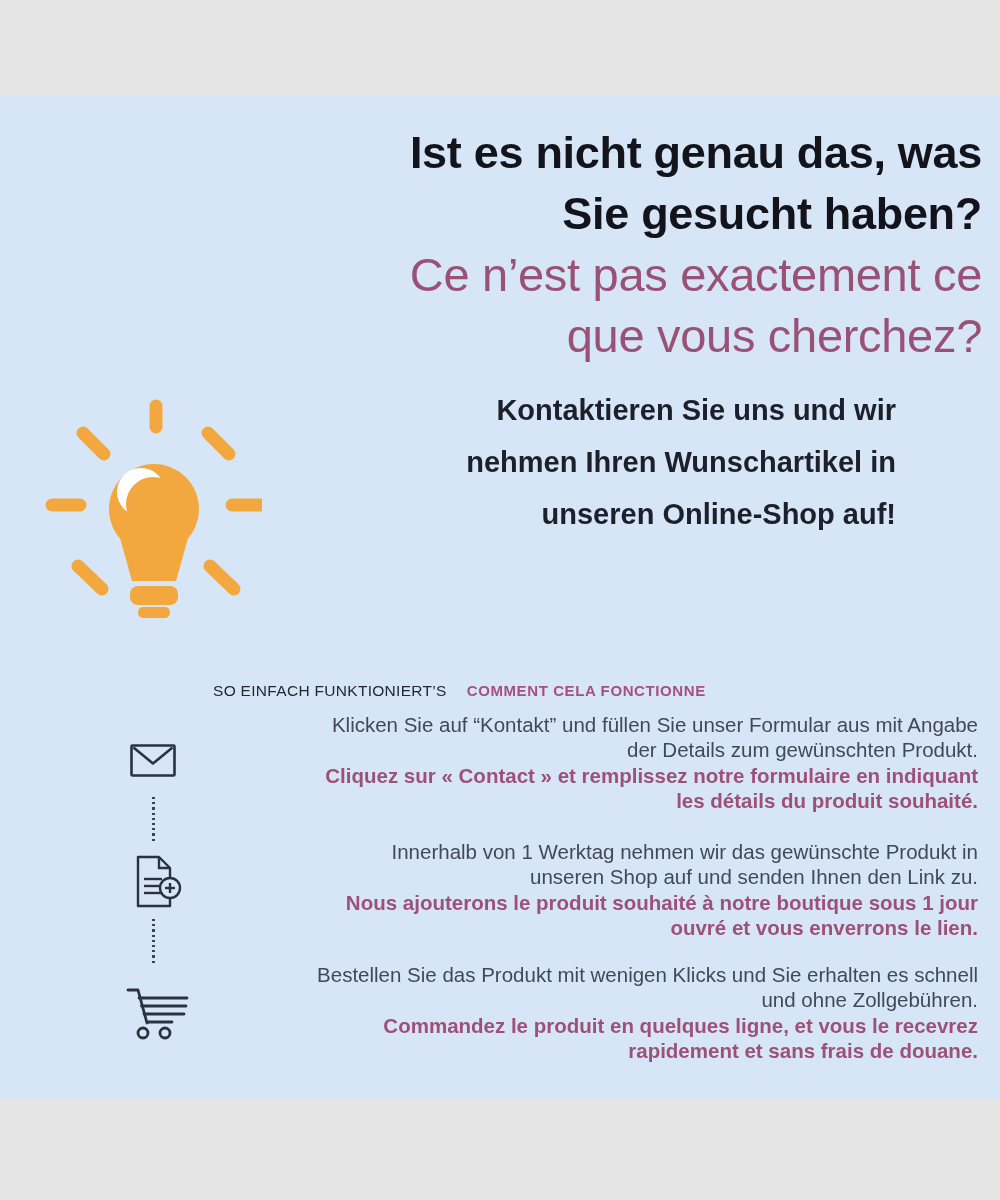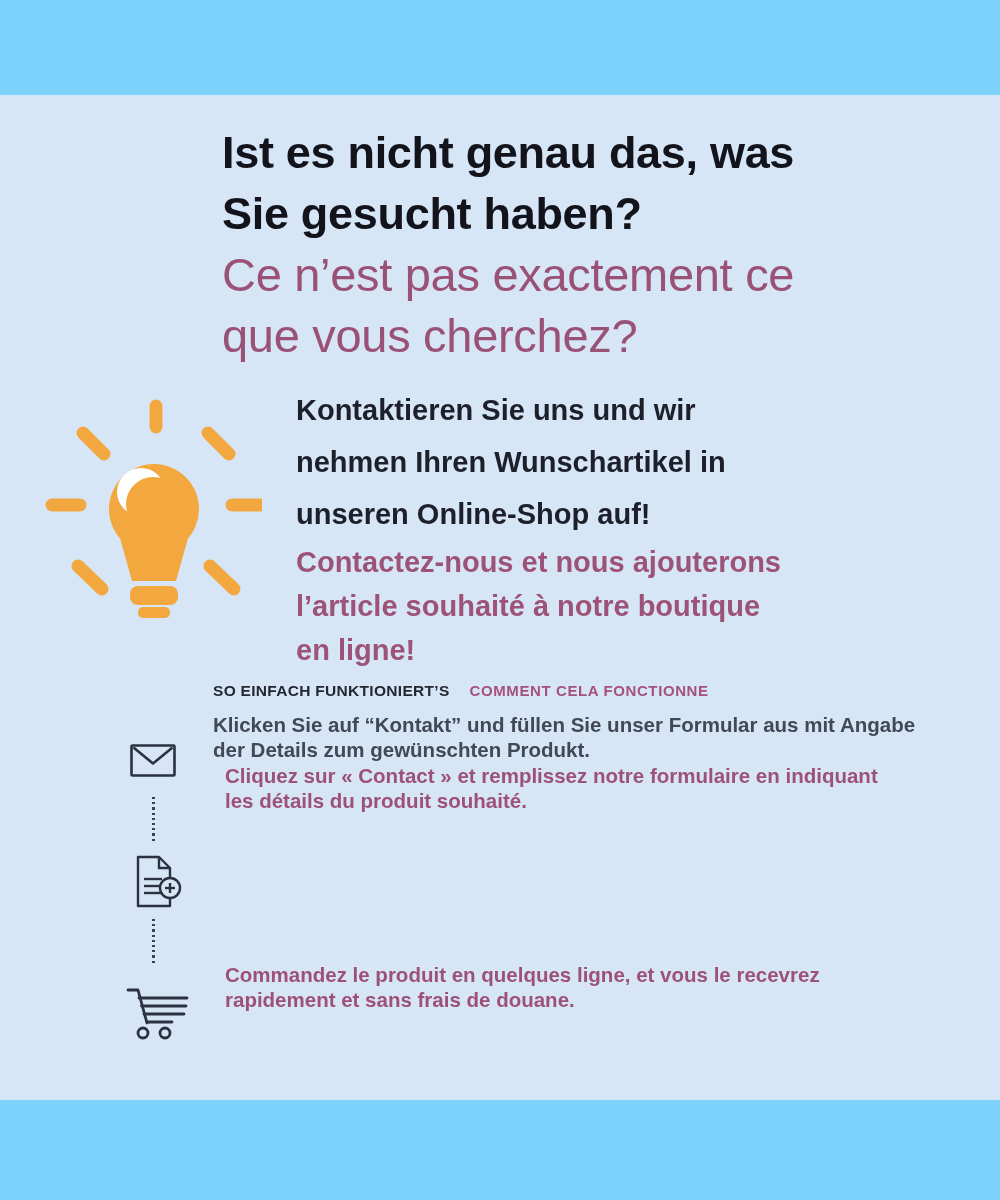--- a/index.html
+++ b/index.html
@@ -1,22 +1,23 @@
 <!DOCTYPE html>
 <html><head>
 <meta charset="utf-8">
 <style>
   * { margin:0; padding:0; box-sizing:border-box; }
   html,body { background:#ffffff; }
   .canvas {
     position:relative;
     width:1000px; height:1200px;
-    background:#7dd3fc;
+    background:#e5e5e5;
     overflow:hidden;
     font-family:"Liberation Sans", sans-serif;
+    text-align:right;
   }
   .panel {
     position:absolute;
     left:0; top:95px;
     width:1000px; height:1005px;
     background:#d7e6f7;
   }
   .abs { position:absolute; }
   .pre { white-space:pre-line; }
 
@@ -38,32 +39,32 @@
     color:#1d202b;
   }
   .intro-fr {
     font-size:29px; font-weight:700; line-height:44px;
     color:#9d5278;
   }
 
   
   .labels { left:213px; top:682px; display:flex; gap:20px; align-items:baseline; }
   .label-de {
-    font-size:15.5px; font-weight:700; letter-spacing:0.3px;
+    font-size:15.5px; font-weight:400; letter-spacing:0.3px;
     color:#232731;
   }
   .label-fr {
     font-size:15px; font-weight:700; letter-spacing:0.6px;
     color:#a5517f;
   }
 
   
   .step-text { left:213px; width:765px; }
   .step-de {
-    font-size:20.5px; font-weight:700; line-height:25.3px;
+    font-size:20.5px; font-weight:400; line-height:25.3px;
     color:#414957;
   }
   .step-fr {
     font-size:20.5px; font-weight:700; line-height:25.3px;
     color:#9d5078;
     margin-left:12px;
   }
   .step1 { top:712px; }
   .step2 { top:839px; }
   .step3 { top:962px; }
@@ -112,23 +113,20 @@
         <rect x="88" y="193" width="48" height="19" rx="8" fill="#f2a83e"></rect>
         <rect x="96" y="214" width="32" height="11" rx="5" fill="#f2a83e"></rect>
       </g>
     </svg>
   </div>
 
   <div class="abs intro">
     <div class="intro-de pre">Kontaktieren Sie uns und wir
 nehmen Ihren Wunschartikel in
 unseren Online-Shop auf!</div>
-    <div class="intro-fr pre">Contactez-nous et nous ajouterons
-l’article souhaité à notre boutique
-en ligne!</div>
   </div>
 
   <div class="abs labels">
     <span class="label-de">SO EINFACH FUNKTIONIERT’S</span>
     <span class="label-fr">COMMENT CELA FONCTIONNE</span>
   </div>
 
   <div class="abs" style="left:130px; top:744px;">
     <svg width="46" height="33" viewBox="0 0 46 33" fill="none" stroke="#2a3140" stroke-width="2.6">
       <rect x="1.5" y="1.5" width="43" height="30" rx="1"></rect>
@@ -151,33 +149,41 @@
       <path d="M23,2 V13 H34"></path>
       <line x1="8" y1="24" x2="26" y2="24"></line>
       <line x1="8" y1="31" x2="26" y2="31"></line>
       <line x1="8" y1="38" x2="26" y2="38"></line>
       <circle cx="34" cy="33" r="10" fill="#d7e6f7"></circle>
       <line x1="34" y1="28" x2="34" y2="38"></line>
       <line x1="29" y1="33" x2="39" y2="33"></line>
     </svg>
   </div>
 
+  <div class="abs step-text step2">
+    <div class="step-de pre">Innerhalb von 1 Werktag nehmen wir das gewünschte Produkt in
+unseren Shop auf und senden Ihnen den Link zu.</div>
+    <div class="step-fr pre">Nous ajouterons le produit souhaité à notre boutique sous 1 jour
+ouvré et vous enverrons le lien.</div>
+  </div>
 
   <div class="abs dotted dot2"></div>
 
   <div class="abs" style="left:124px; top:986px;">
     <svg width="66" height="54" viewBox="0 0 66 54" fill="none" stroke="#2a3140" stroke-width="2.8" stroke-linecap="round">
       <path d="M4,4 H14 L23,37" stroke-linejoin="round"></path>
       <line x1="15" y1="12" x2="63" y2="12"></line>
       <line x1="17.5" y1="20" x2="62" y2="20"></line>
       <line x1="20" y1="28" x2="60" y2="28"></line>
       <line x1="23" y1="36" x2="48" y2="36"></line>
       <circle cx="19" cy="47" r="5"></circle>
       <circle cx="41" cy="47" r="5"></circle>
     </svg>
   </div>
 
   <div class="abs step-text step3">
+    <div class="step-de pre">Bestellen Sie das Produkt mit wenigen Klicks und Sie erhalten es schnell
+und ohne Zollgebühren.</div>
     <div class="step-fr pre">Commandez le produit en quelques ligne, et vous le recevrez
 rapidement et sans frais de douane.</div>
   </div>
 
 </div>
 
 </body></html>

